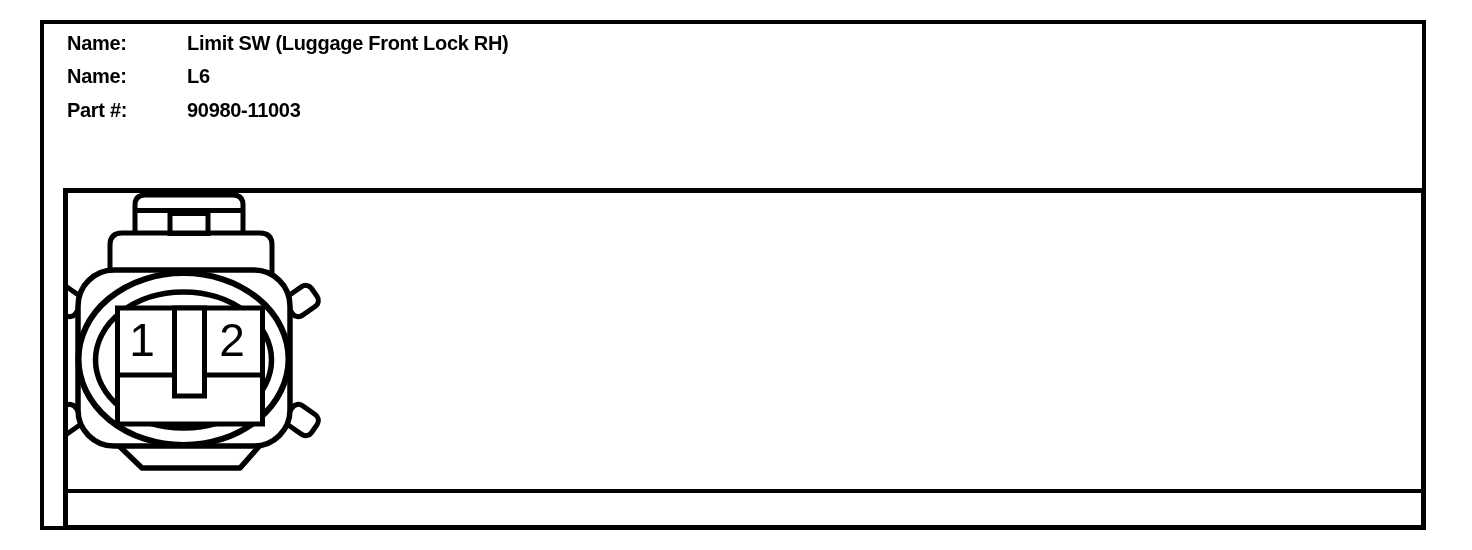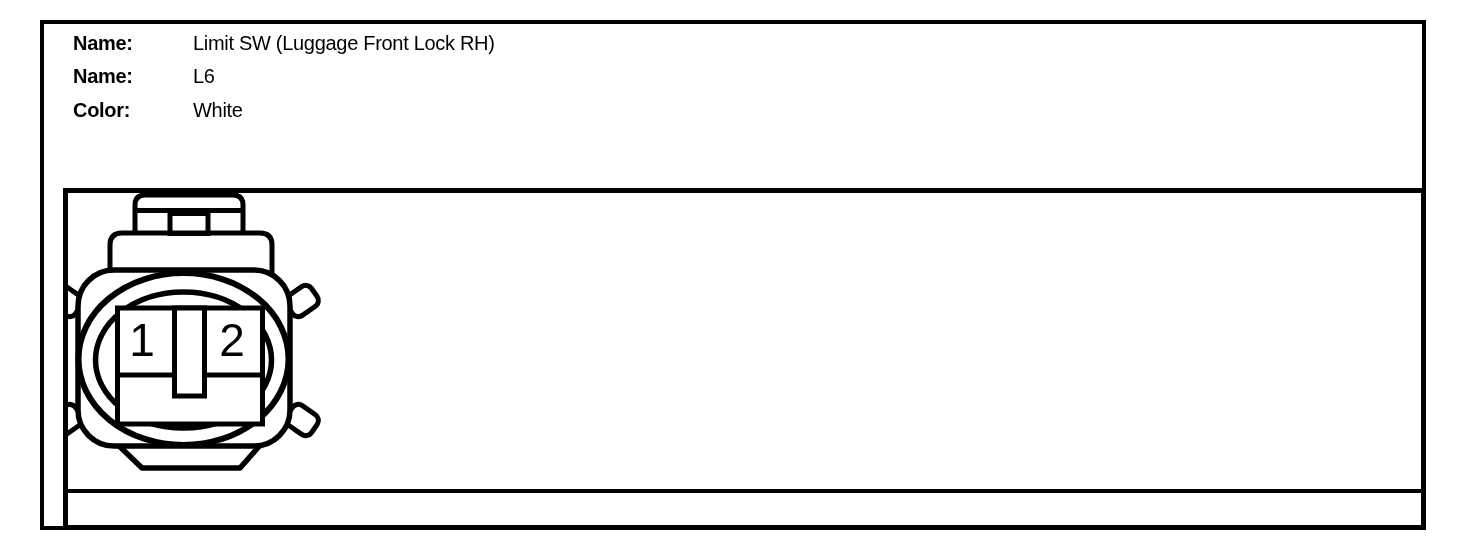--- a/index.html
+++ b/index.html
@@ -16,26 +16,26 @@
   
   .outer-box {
     position: absolute; left: 40px; top: 20px;
     width: 1386px; height: 510px;
     border: 4px solid #000000;
     background: #ffffff;
   }
 
   
   .info-panel {
-    position: absolute; left: 73px; top: 27px;
+    position: absolute; left: 67px; top: 27px;
     font-size: 20px; line-height: 33.4px;
   }
   .info-row { display: flex; }
   .info-label { width: 120px; font-weight: bold; letter-spacing: -0.3px; }
-  .info-value { font-weight: normal; letter-spacing: -0.3px; white-space: pre; text-align: center; }
+  .info-value { font-weight: bold; letter-spacing: -0.3px; white-space: pre; text-align: center; }
 
   
   .diagram-box {
     position: absolute; left: 63px; top: 188px;
     width: 1363px; height: 342px;
     border: 5px solid #000000;
     background: #ffffff;
   }
   .drawing-area {
     position: absolute; left: 0; top: 0;
@@ -68,22 +68,22 @@
   <div class="info-panel">
     <div class="info-row">
       <span class="info-label">Name:</span>
       <span class="info-value">Limit SW (Luggage Front Lock RH)</span>
     </div>
     <div class="info-row">
       <span class="info-label">Name:</span>
       <span class="info-value">L6</span>
     </div>
     <div class="info-row">
-      <span class="info-label">Color:</span>
-      <span class="info-value">White</span>
+      <span class="info-label">Part #:</span>
+      <span class="info-value">90980-11003</span>
     </div>
   </div>
 
   <div class="diagram-box">
 
     <div class="drawing-area">
       <svg width="1353" height="296" viewBox="68 193 1353 296" xmlns="http://www.w3.org/2000/svg">
         <g fill="#ffffff" stroke="#000000" stroke-width="5">
 
           <rect x="-15" y="-12" width="30" height="24" rx="7" transform="translate(302,301) rotate(-35)"></rect>

